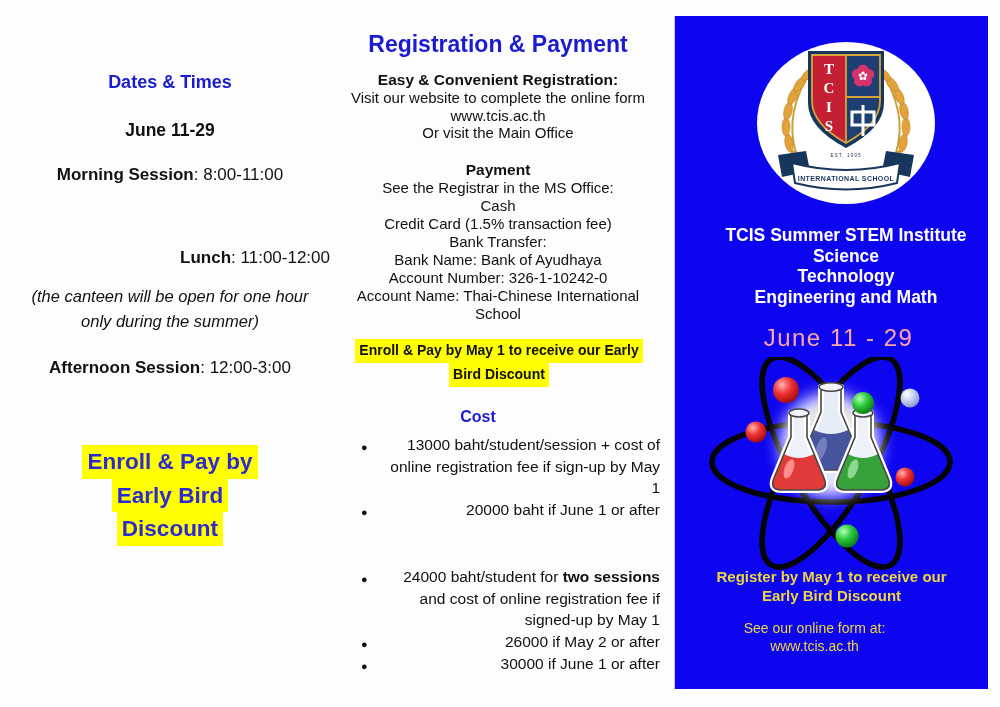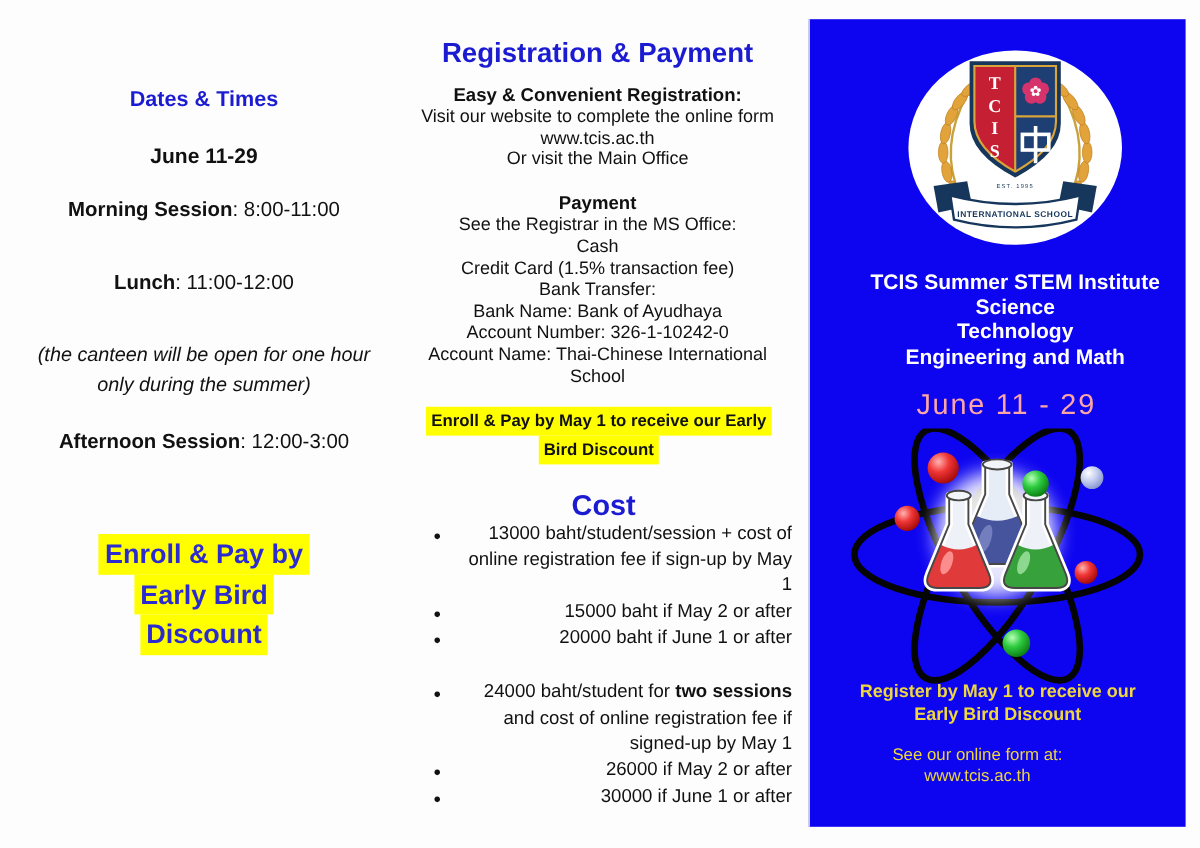--- a/index.html
+++ b/index.html
@@ -16,35 +16,35 @@
     font-family:"Liberation Sans",sans-serif;color:#111;overflow:hidden;
   }
   .abs{position:absolute;}
   .ctr{text-align:center;}
 
   
   .dates-heading{left:10px;top:72px;width:320px;font-size:18px;font-weight:bold;color:var(--heading-blue);}
   .june-range{left:10px;top:120px;width:320px;font-size:17.5px;font-weight:bold;}
   .session{width:320px;left:10px;font-size:17px;}
   .session-morning{top:165px;}
-  .session-lunch{top:226px;}
+  .session-lunch{top:248px;text-align:right;}
   .session-afternoon{top:358px;}
   .session b{font-weight:bold;}
   .canteen-note{left:17px;top:284px;width:306px;font-size:16.5px;font-style:italic;line-height:24.5px;}
   .left-early{left:10px;top:445px;width:320px;font-size:22.5px;font-weight:bold;line-height:31.5px;color:var(--enroll-blue);}
   .hl{background:var(--hl-yellow);padding:1px 5px;display:inline-block;}
 
   
   .mid-heading{left:338px;top:31px;width:320px;font-size:23px;font-weight:bold;color:var(--heading-blue);}
   .reg-block{left:338px;top:71px;width:320px;font-size:15px;line-height:17.8px;}
   .block-title{font-weight:bold;font-size:15.5px;}
   .pay-block{left:338px;top:161px;width:320px;font-size:15px;line-height:18px;}
   .mid-highlight{left:336px;top:339px;width:326px;font-size:14px;font-weight:bold;line-height:21.8px;}
   .mid-highlight .hl{padding:1px 4px;}
-  .cost-heading{left:343px;top:408px;width:320px;font-size:24px;font-weight:bold;color:var(--heading-blue);}
+  .cost-heading{left:318px;top:408px;width:320px;font-size:16px;font-weight:bold;color:var(--heading-blue);}
   ul.cost{margin:0;padding:0;list-style:none;width:308px;left:352px;font-size:15.5px;line-height:21.7px;}
   .cost-a{top:434px;}
   .cost-b{top:566px;}
   ul.cost li{position:relative;padding-left:34px;text-align:right;}
   ul.cost li::before{content:"\25CF";position:absolute;left:9px;top:3px;font-size:11px;}
 
   
   .panel{left:674px;top:16px;width:313px;height:673px;background:var(--panel-blue);border-left:1px solid #c9c9da;}
   .logo-crest{left:81px;top:25px;}
   .panel-title{left:0;top:209px;width:342px;color:#ffffff;font-size:17.5px;font-weight:bold;line-height:20.5px;}
@@ -101,21 +101,20 @@
 
   <div class="abs ctr mid-highlight">
     <div><span class="hl">Enroll &amp; Pay by May 1 to receive our Early</span></div>
     <div><span class="hl">Bird Discount</span></div>
   </div>
 
   <div class="abs ctr cost-heading">Cost</div>
 
   <ul class="abs cost cost-a">
     <li>13000 baht/student/session + cost of online registration fee if sign-up by May 1</li>
-    <li>15000 baht if May 2 or after</li>
     <li>20000 baht if June 1 or after</li>
   </ul>
 
   <ul class="abs cost cost-b">
     <li><span>24000 baht/student for </span><b>two sessions</b><span> and cost of online registration fee if signed-up by May 1</span></li>
     <li>26000 if May 2 or after</li>
     <li>30000 if June 1 or after</li>
   </ul>
 
   <div class="abs panel">

